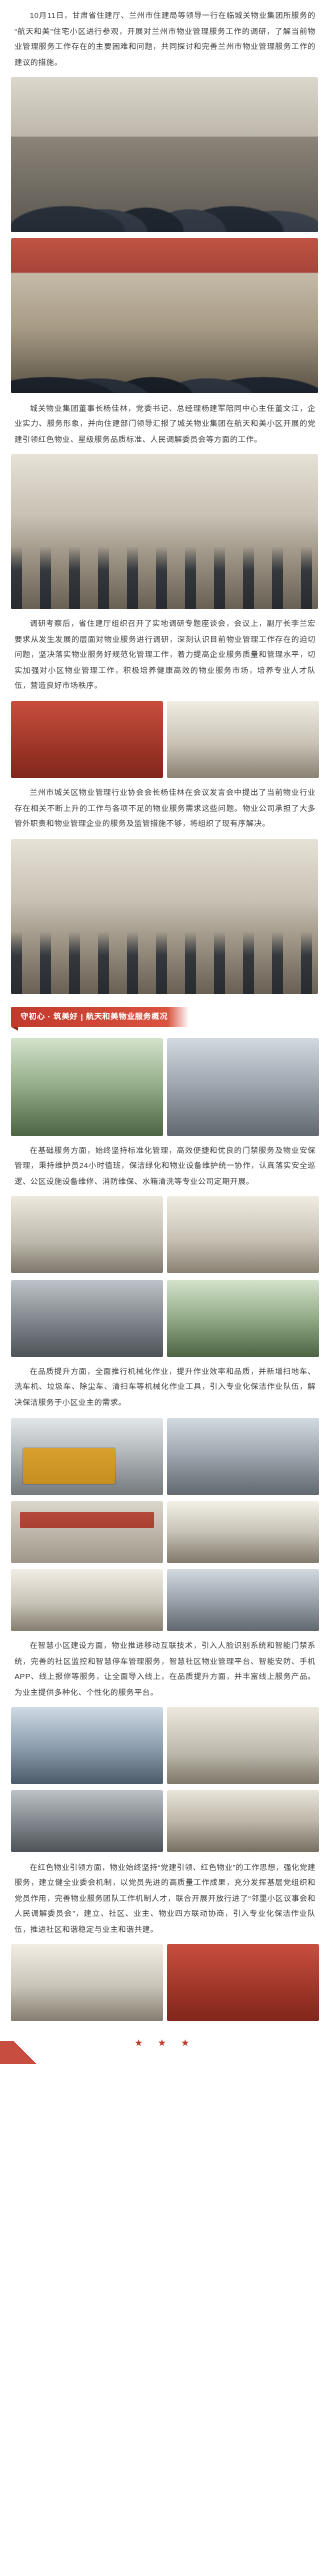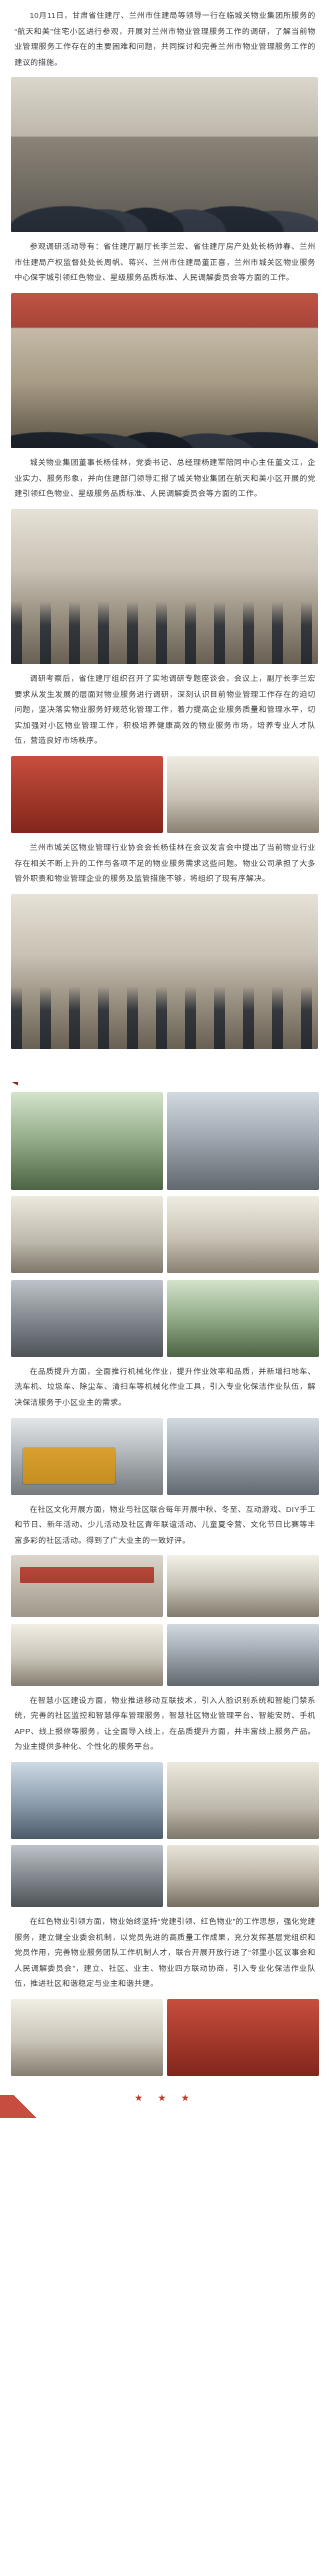--- a/index.html
+++ b/index.html
@@ -210,21 +210,20 @@
 <div class="page">
 
   <p class="para">10月11日，甘肃省住建厅、兰州市住建局等领导一行在临城关物业集团所服务的“航天和美”住宅小区进行参观，开展对兰州市物业管理服务工作的调研，了解当前物业管理服务工作存在的主要困难和问题，共同探讨和完善兰州市物业管理服务工作的建议的措施。</p>
 
   <div class="photo-single">
     <div class="ph ph-corridor">
         <div class="figs"></div>
       </div>
   </div>
 
-  <p class="para">参观调研活动导有：省住建厅副厅长李兰宏、省住建厅房产处处长杨帅春、兰州市住建局产权监督处处长周帆、蒋兴、兰州市住建局董正喜，兰州市城关区物业服务中心保宇城引领红色物业、星级服务品质标准、人民调解委员会等方面的工作。</p>
 
   <div class="photo-single">
     <div class="ph ph-meeting">
         <div class="figs"></div>
       </div>
   </div>
 
   <p class="para">城关物业集团董事长杨佳林，党委书记、总经理杨建军陪同中心主任董文江，企业实力、服务形象，并向住建部门领导汇报了城关物业集团在航天和美小区开展的党建引领红色物业、星级服务品质标准、人民调解委员会等方面的工作。</p>
 
   <div class="photo-single">
@@ -246,33 +245,35 @@
 
   <p class="para">兰州市城关区物业管理行业协会会长杨佳林在会议发言会中提出了当前物业行业存在相关不断上升的工作与各项不足的物业服务需求这些问题。物业公司承担了大多管外职责和物业管理企业的服务及监管措施不够，将组织了现有序解决。</p>
 
   <div class="photo-single">
     <div class="ph ph-hall">
         <div class="figs"></div>
       </div>
   </div>
 
   <div class="section-banner">
+    <div class="bar">守初心 · 筑美好 | 航天和美物业服务概况</div>
     <div class="shadow"></div>
   </div>
 
 
   <div class="photo-grid tall">
     <div class="cell">
         <div class="ph ph-green"></div>
       </div>
     <div class="cell">
         <div class="ph ph-street"></div>
       </div>
   </div>
 
+  <p class="para">在基础服务方面，始终坚持标准化管理，高效便捷和优良的门禁服务及物业安保管理，秉持维护员24小时值班，保洁绿化和物业设备维护统一协作，认真落实安全巡逻、公区设施设备维修、消防维保、水箱清洗等专业公司定期开展。</p>
 
   <div class="photo-grid">
     <div class="cell">
         <div class="ph ph-desk"></div>
       </div>
     <div class="cell">
         <div class="ph ph-room"></div>
       </div>
   </div>
   <div class="photo-grid">
@@ -290,21 +291,20 @@
     <div class="cell">
         <div class="ph ph-truck">
           <div class="figs"></div>
         </div>
       </div>
     <div class="cell">
         <div class="ph ph-street"></div>
       </div>
   </div>
 
-  <p class="para">在社区文化开展方面，物业与社区联合每年开展中秋、冬至、互动游戏、DIY手工和节日、新年活动、少儿活动及社区青年联谊活动、儿童夏令营、文化节日比赛等丰富多彩的社区活动。得到了广大业主的一致好评。</p>
 
   <div class="photo-grid short">
     <div class="cell">
         <div class="ph ph-banner">
           <div class="figs"></div>
         </div>
       </div>
     <div class="cell">
         <div class="ph ph-stage"></div>
       </div>

